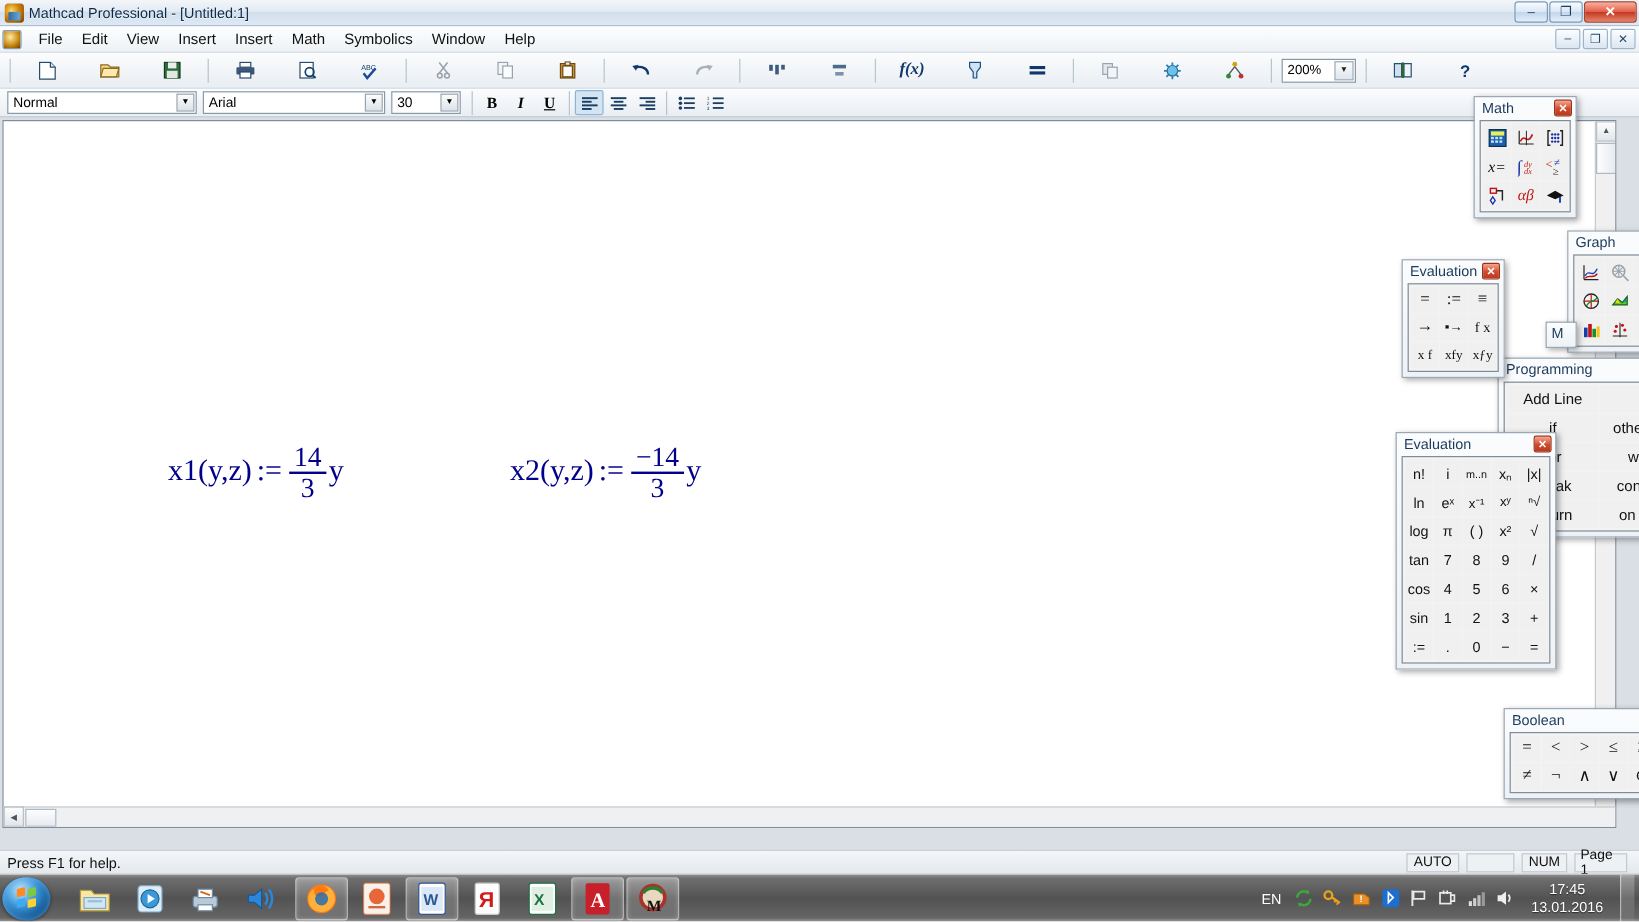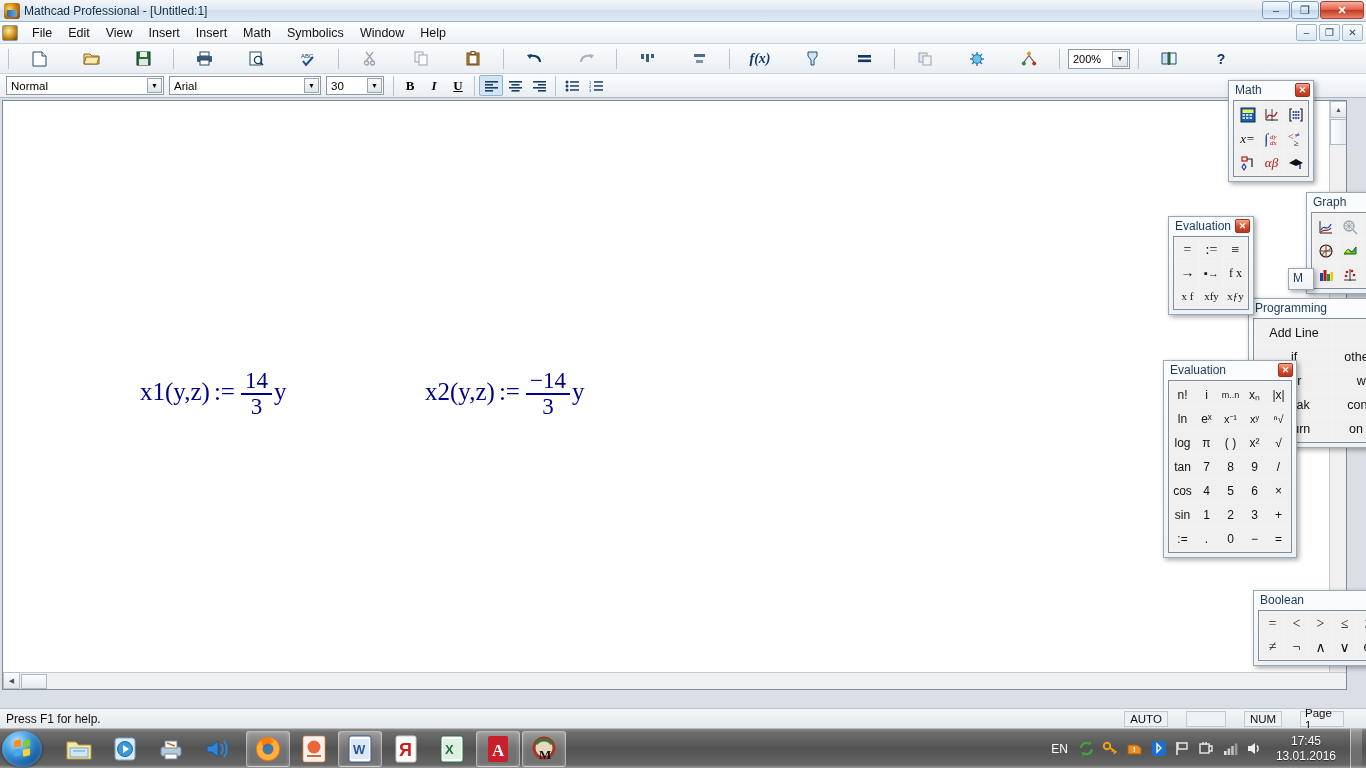--- a/index.html
+++ b/index.html
@@ -218,21 +218,21 @@
   #prog-palette .pcell { font-size: 12.5px; }
 
   
   #statusbar {
     position: absolute; left: 0; top: 708px; width: 1366px; height: 20px;
     background: linear-gradient(to bottom,#f4f6f8,#e3e8ed);
     border-top: 1px solid #bcc5ce; display: flex; align-items: center;
   }
   #status-msg { padding-left: 6px; font-size: 12px; color: #111; }
   .sfield {
-    border: 1px solid #c2c9d0; background: #eef1f4; height: 16px; margin-right: 18px;
+    border: 1px solid #c2c9d0; background: #eef1f4; height: 16px; margin-right: 6px;
     display: flex; align-items: center; justify-content: center;
     font-size: 11.5px; color: #111; padding: 0 4px;
   }
 
   
   #taskbar {
     position: absolute; left: 0; top: 728px; width: 1366px; height: 40px;
     background: linear-gradient(to bottom, #8d8d8d 0%, #6e6e6e 8%, #525252 50%, #656565 92%, #9a9a9a 100%);
     border-top: 1px solid #b9b9b9; display: flex; align-items: center;
   }

